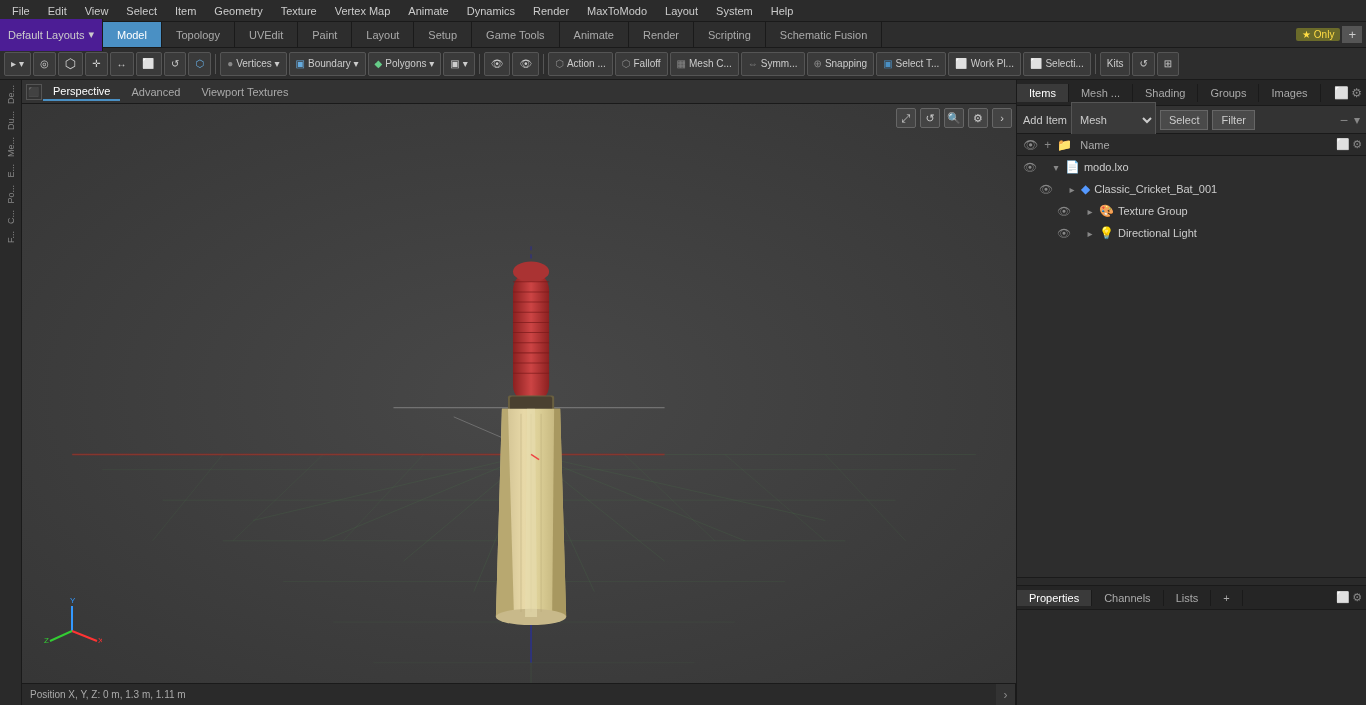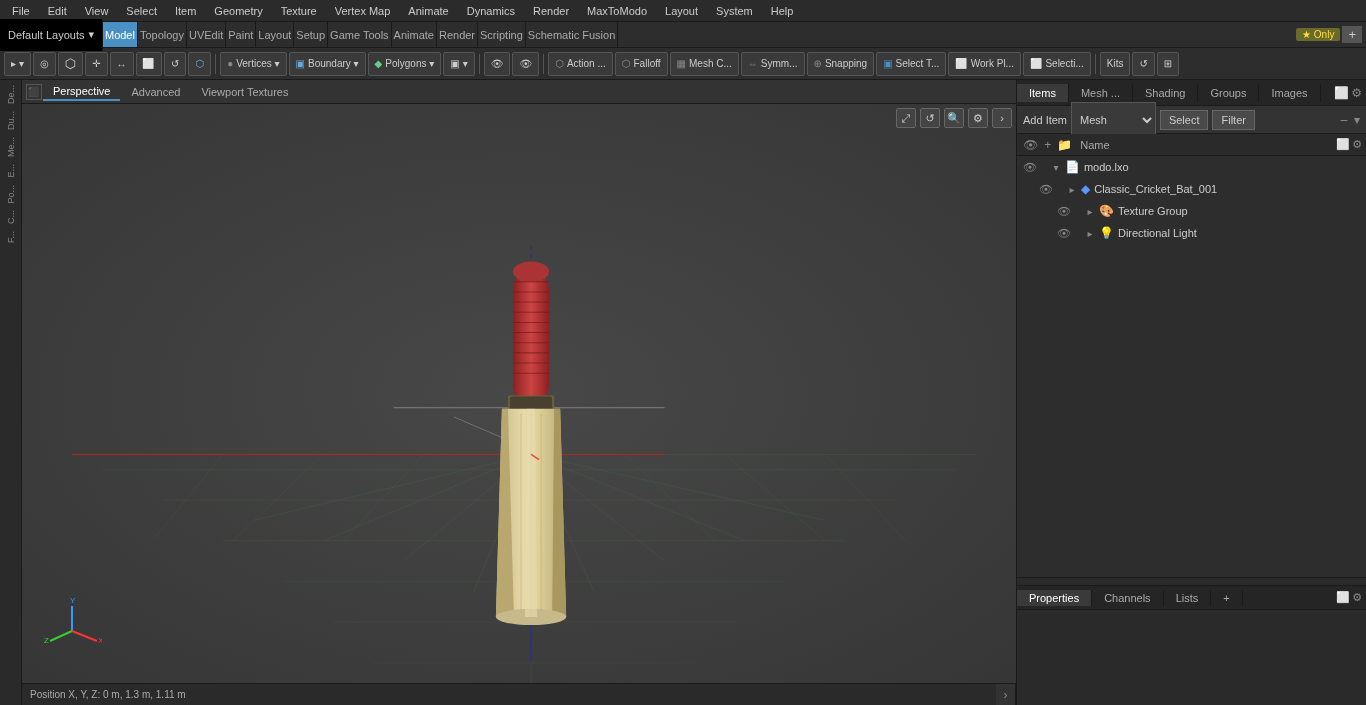--- a/index.html
+++ b/index.html
@@ -4,22 +4,22 @@
   <style>
     * { margin: 0; padding: 0; box-sizing: border-box; }
     body { width: 1366px; height: 705px; overflow: hidden; background: #3a3a3a; font-family: Arial, sans-serif; font-size: 11px; color: #ccc; }
 
     
     #menu-bar { display: flex; align-items: center; background: #2b2b2b; height: 22px; padding: 0 4px; gap: 2px; border-bottom: 1px solid #1a1a1a; }
     .menu-item { padding: 2px 8px; cursor: pointer; color: #ccc; font-size: 11px; }
 
     
     #layout-bar { display: flex; align-items: center; background: #2d2d2d; height: 26px; border-bottom: 1px solid #1a1a1a; }
-    #layout-selector { display: flex; align-items: center; background: #000000; padding: 16px 8px; height: 100%; font-size: 11px; color: #ccc; border-right: 1px solid #1a1a1a; gap: 4px; cursor: pointer; }
-    .layout-tab { padding: 3px 2px; font-size: 11px; cursor: pointer; color: #aaa; height: 100%; display: flex; align-items: center; border-right: 1px solid #1a1a1a; }
+    #layout-selector { display: flex; align-items: center; background: #4c1d95; padding: 16px 8px; height: 100%; font-size: 11px; color: #ccc; border-right: 1px solid #1a1a1a; gap: 4px; cursor: pointer; }
+    .layout-tab { padding: 3px 14px; font-size: 11px; cursor: pointer; color: #aaa; height: 100%; display: flex; align-items: center; border-right: 1px solid #1a1a1a; }
     .layout-tab.active { background: #4a90c4; color: #fff; }
     #layout-bar-right { display: flex; align-items: center; margin-left: auto; gap: 2px; padding-right: 4px; }
     .star-badge { background: #6a6a2a; color: #ffdd44; padding: 1px 6px; font-size: 10px; border-radius: 2px; }
     .plus-btn { background: #555; color: #ccc; border: none; padding: 1px 6px; cursor: pointer; font-size: 13px; }
 
     
     #toolbar { display: flex; align-items: center; background: #2d2d2d; height: 32px; border-bottom: 1px solid #1a1a1a; gap: 2px; padding: 0 4px; flex-wrap: nowrap; overflow: hidden; }
     .tb-btn { display: flex; align-items: center; justify-content: center; background: #3a3a3a; border: 1px solid #555; border-radius: 2px; padding: 2px 6px; cursor: pointer; font-size: 10px; color: #ccc; height: 24px; white-space: nowrap; gap: 3px; }
     .tb-separator { width: 1px; background: #555; height: 20px; margin: 0 2px; }
 

